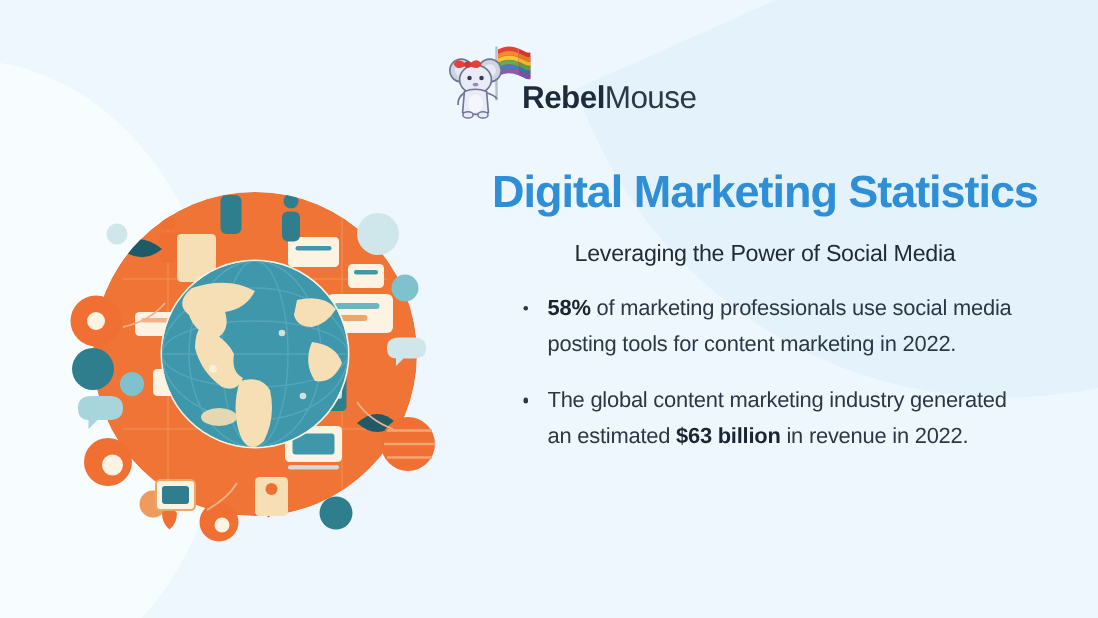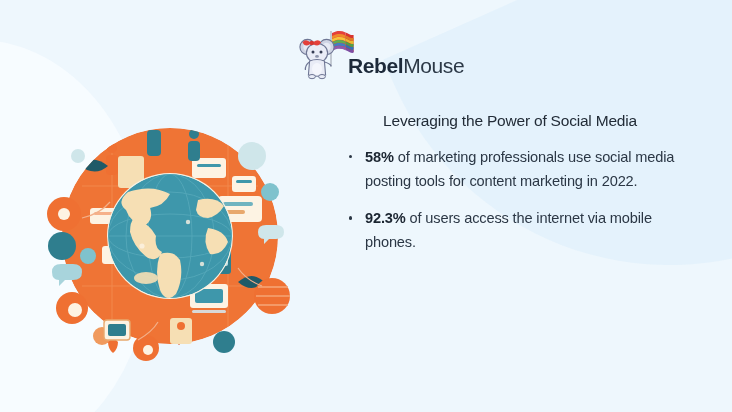--- a/index.html
+++ b/index.html
@@ -214,24 +214,25 @@
       <rect x="62" y="224" width="26" height="20" rx="3" fill="#fdf3e3" stroke="#e8a86d" stroke-width="1.4"></rect>
       <rect x="66" y="228" width="18" height="12" rx="2" fill="#2f7e8e"></rect>
       <rect x="128" y="222" width="22" height="26" rx="3" fill="#f6dfb4"></rect>
       <circle cx="139" cy="230" r="4" fill="#ef7032"></circle>
       <rect x="190" y="80" width="24" height="16" rx="3" fill="#fdf3e3"></rect>
       <rect x="194" y="84" width="16" height="3" rx="1.5" fill="#3e97ab"></rect>
     </g>
   </svg>
 
   <div class="content">
+    <h1 class="title">Digital Marketing Statistics</h1>
     <h2 class="subtitle">Leveraging the Power of Social Media</h2>
     <ul class="bullets">
       <li class="bullet">
         <b>58%</b><span> of marketing professionals use social media posting tools for content marketing in 2022.</span>
       </li>
       <li class="bullet">
-        <b>92.3%</b><span> of users access the internet via mobile phones.</span>
+        <span>The global content marketing industry generated an estimated </span><b>$63 billion</b><span> in revenue in 2022.</span>
       </li>
     </ul>
   </div>
 
 </div>
 
 </body></html>

